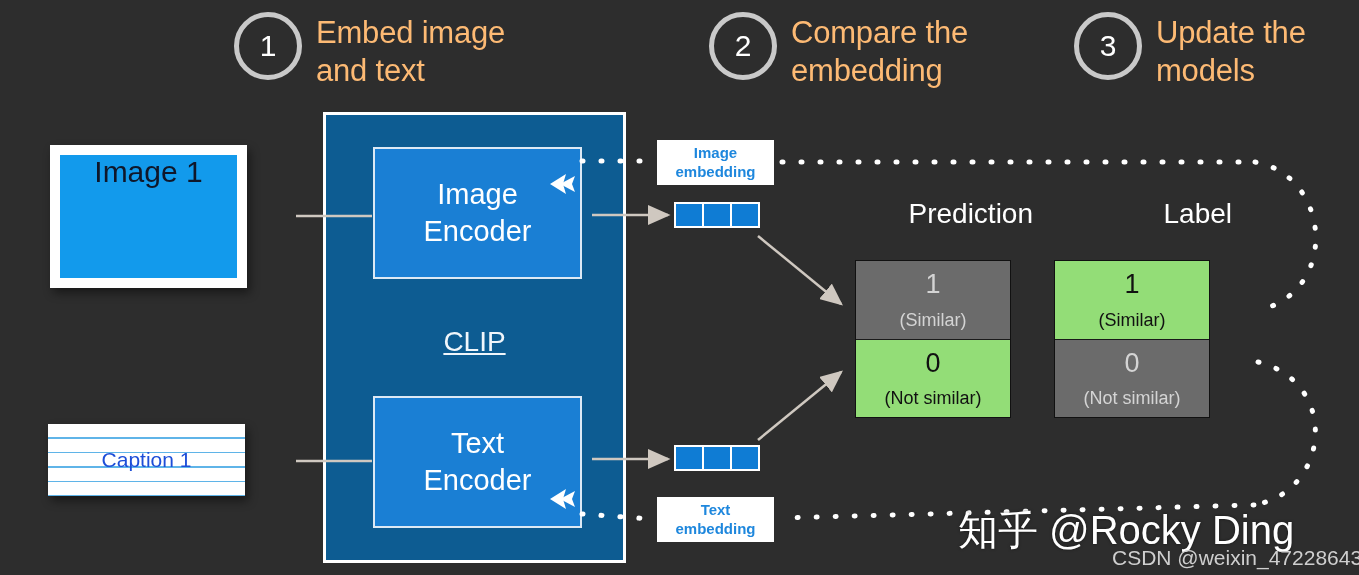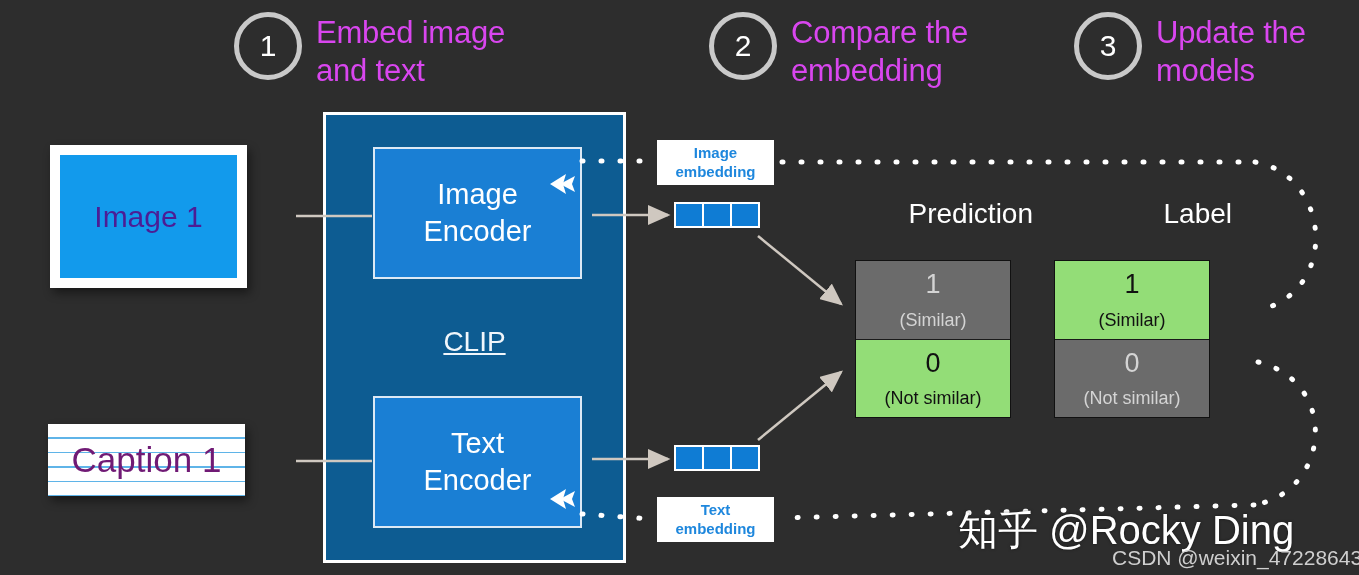--- a/index.html
+++ b/index.html
@@ -33,44 +33,43 @@
     color: #ffffff;
     font-size: 30px;
     display: flex;
     align-items: center;
     justify-content: center;
     box-sizing: border-box;
     flex: 0 0 auto;
     font-weight: 400;
   }
   .step-text {
-    color: #d946ef;
+    color: #fdba74;
     font-size: 31px;
     line-height: 1.22;
     white-space: pre-line;
     letter-spacing: -0.2px;
     padding-top: 2px;
   }
 
   
   .photo-frame {
     position: absolute;
     background: #ffffff;
     padding: 10px;
     box-sizing: border-box;
     box-shadow: 3px 5px 9px rgba(0,0,0,0.45);
   }
   .photo-inner {
     width: 100%;
     height: 100%;
     background: #129aec;
     display: flex;
-    align-items: center;
-    justify-content: center;
-    color: #4c1d95;
+    justify-content: center;
+    color: #0f172a;
     font-size: 30px;
   }
   .caption-card {
     position: absolute;
     background: #ffffff;
     box-sizing: border-box;
     box-shadow: 3px 5px 9px rgba(0,0,0,0.45);
     overflow: hidden;
   }
   .caption-lines {
@@ -83,22 +82,22 @@
       #5fb4e8 13px,
       #5fb4e8 14.5px
     );
   }
   .caption-text {
     position: absolute;
     inset: 0;
     display: flex;
     align-items: center;
     justify-content: center;
-    color: #701a75;
-    font-size: 35px;
+    color: #1d4ed8;
+    font-size: 21px;
   }
 
   
   .clip-box {
     position: absolute;
     background: #0d5c92;
     border: 3px solid #ffffff;
     box-sizing: border-box;
   }
   .clip-label {

